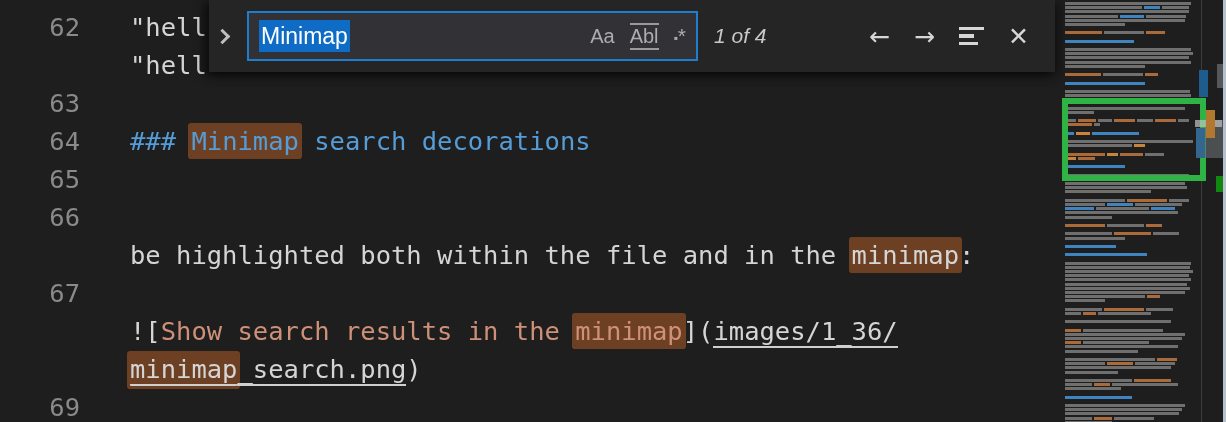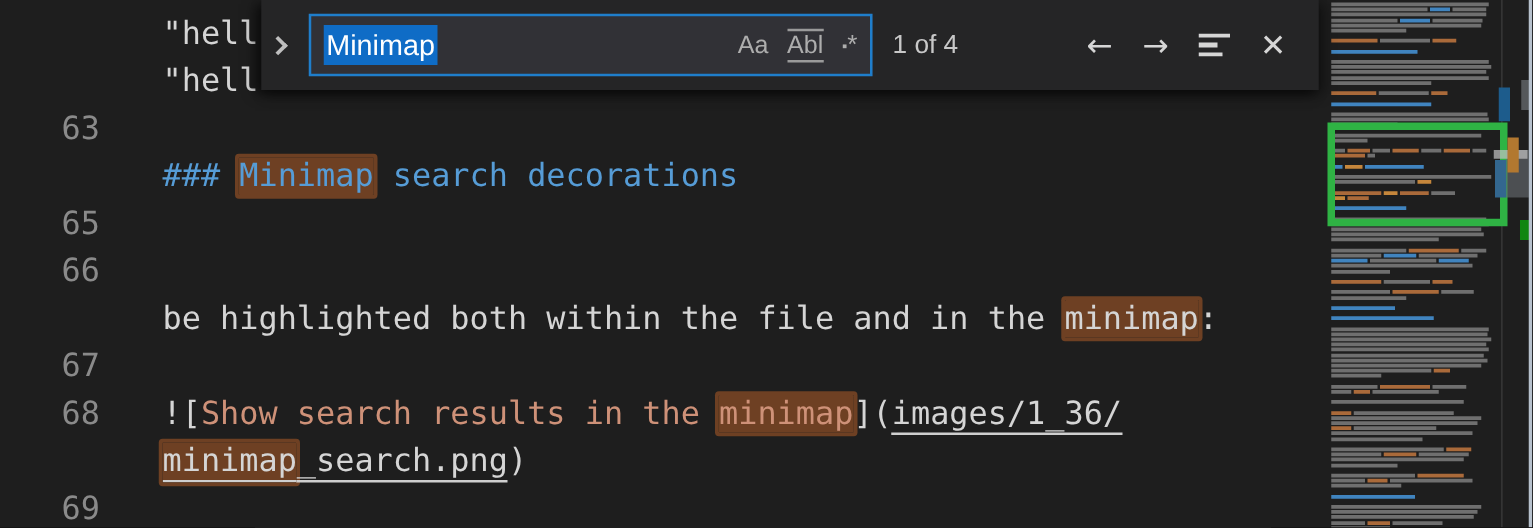--- a/index.html
+++ b/index.html
@@ -31,21 +31,21 @@
     border:2px solid var(--focus-border,#1f7ecb);display:flex;align-items:center;padding:0 10px;
   }
   .query{font-family:"Liberation Sans",sans-serif;font-size:23px;color:#fff;}
   .query .sel{background:var(--selection,#0f6cc6);padding:3px 2px;}
   .input-icons{margin-left:auto;display:flex;align-items:center;gap:15px;
     font-family:"Liberation Sans",sans-serif;font-size:20px;color:#adadad;}
   .opt-btn{cursor:pointer;text-align:center;}
   .ww{border-top:2px solid #9a9a9a;border-bottom:2px solid #9a9a9a;line-height:1.15;}
   .rx{font-size:21px;}
   .rx .sq{font-size:12px;vertical-align:1px;}
-  .count{flex:none;margin-left:16px;color:#c8c8c8;font-family:"Liberation Sans",sans-serif;font-size:21px;}
+  .count{flex:none;margin-left:16px;color:#c8c8c8;font-family:"Liberation Sans",sans-serif;font-size:21px;font-style:italic;}
   .nav{margin-left:auto;margin-right:26px;display:flex;align-items:center;gap:24px;color:#d6d6d6;}
   .nav-btn{font-family:"DejaVu Sans",sans-serif;font-size:25px;cursor:pointer;line-height:1;}
   .sel-lines{display:flex;flex-direction:column;gap:4px;cursor:pointer;}
   .sel-lines i{display:block;height:3.5px;background:#d6d6d6;}
   .sel-lines .b1{width:25px;} .sel-lines .b2{width:15px;} .sel-lines .b3{width:19px;}
   
   #minimap{position:absolute;left:1065px;top:2px;width:133px;z-index:2;cursor:pointer;}
   .mrow{height:4.2px;display:flex;gap:2px;align-items:flex-start;}
   .mseg{height:3px;flex:none;}
   .m-p{background:var(--mini-p,#6f6f6f);}
@@ -65,29 +65,29 @@
   .deco-gray{left:1217px;top:64px;width:7px;height:24px;background:#55585b;}
   .deco-green{left:1216px;top:176px;width:9px;height:16px;background:var(--deco-green,#118611);}
   .edge-strip{position:absolute;left:1223px;top:0;width:3px;height:422px;background:var(--strip,#b7c1cd);z-index:15;}
 </style>
 </head>
 <body>
 
 <div id="screen">
 
   <div id="code-rows">
-      <div class="code-row" style="top: 8px;"><div class="line"><span class="c-t">"hell</span></div></div>
+      <div class="code-row" style="top: 8px;"><div class="ln">62</div><div class="line"><span class="c-t">"hell</span></div></div>
       <div class="code-row" style="top: 46px;"><div class="ln"></div><div class="line"><span class="c-t">"hell</span></div></div>
       <div class="code-row" style="top: 84px;"><div class="ln">63</div><div class="line"></div></div>
-      <div class="code-row" style="top: 122px;"><div class="line"><span class="c-h">### </span><span class="c-h hl">Minimap</span><span class="c-h"> search decorations</span></div></div>
+      <div class="code-row" style="top: 122px;"><div class="ln">64</div><div class="line"><span class="c-h">### </span><span class="c-h hl">Minimap</span><span class="c-h"> search decorations</span></div></div>
       <div class="code-row" style="top: 160px;"><div class="ln">65</div><div class="line"></div></div>
       <div class="code-row" style="top: 198px;"><div class="ln">66</div></div>
       <div class="code-row" style="top: 236px;"><div class="ln"></div><div class="line"><span class="c-t">be highlighted both within the file and in the </span><span class="c-t hl">minimap</span><span class="c-t">:</span></div></div>
       <div class="code-row" style="top: 274px;"><div class="ln">67</div><div class="line"></div></div>
-      <div class="code-row" style="top: 312px;"><div class="ln">68</div><div class="line"><span class="c-t">![</span><span class="c-s">Show search results in the </span><span class="c-s hl">minimap</span><span class="c-t">](</span><span class="c-u">images/1_36/</span></div></div>
+      <div class="code-row" style="top: 312px;"><div class="line"><span class="c-t">![</span><span class="c-s">Show search results in the </span><span class="c-s hl">minimap</span><span class="c-t">](</span><span class="c-u">images/1_36/</span></div></div>
       <div class="code-row" style="top: 350px;"><div class="ln"></div><div class="line"><span class="c-u hl">minimap</span><span class="c-u">_search.png</span><span class="c-t">)</span></div></div>
       <div class="code-row" style="top: 388px;"><div class="ln">69</div><div class="line"></div></div>
     </div>
 
   <div id="minimap">
       <div class="mrow">
         <span class="mseg m-p" style="width: 95%;"></span>
       </div>
       <div class="mrow">
         <span class="mseg m-p" style="width: 58%;"></span>

